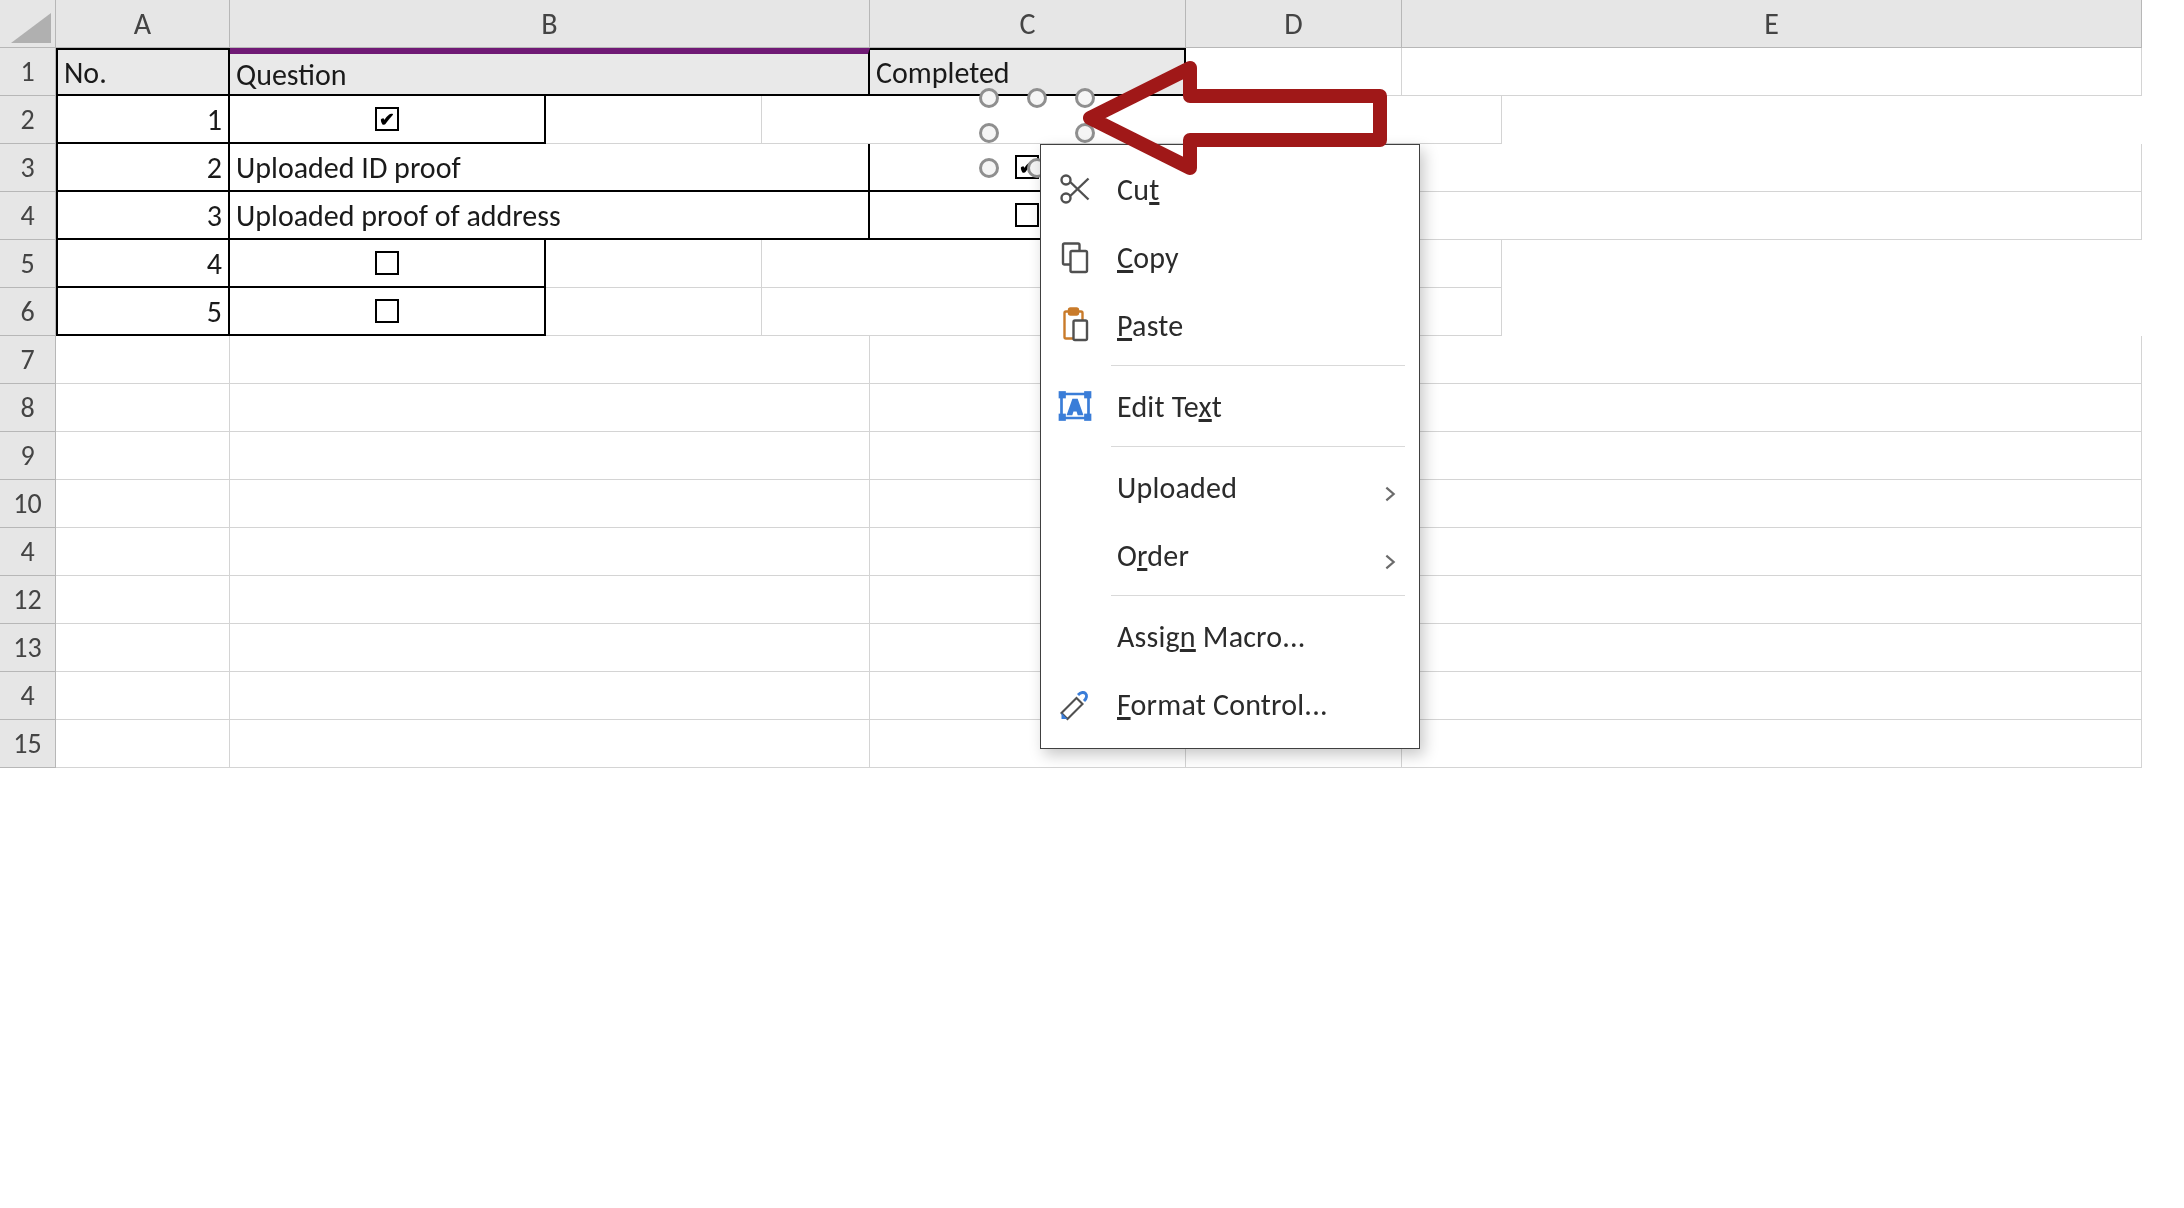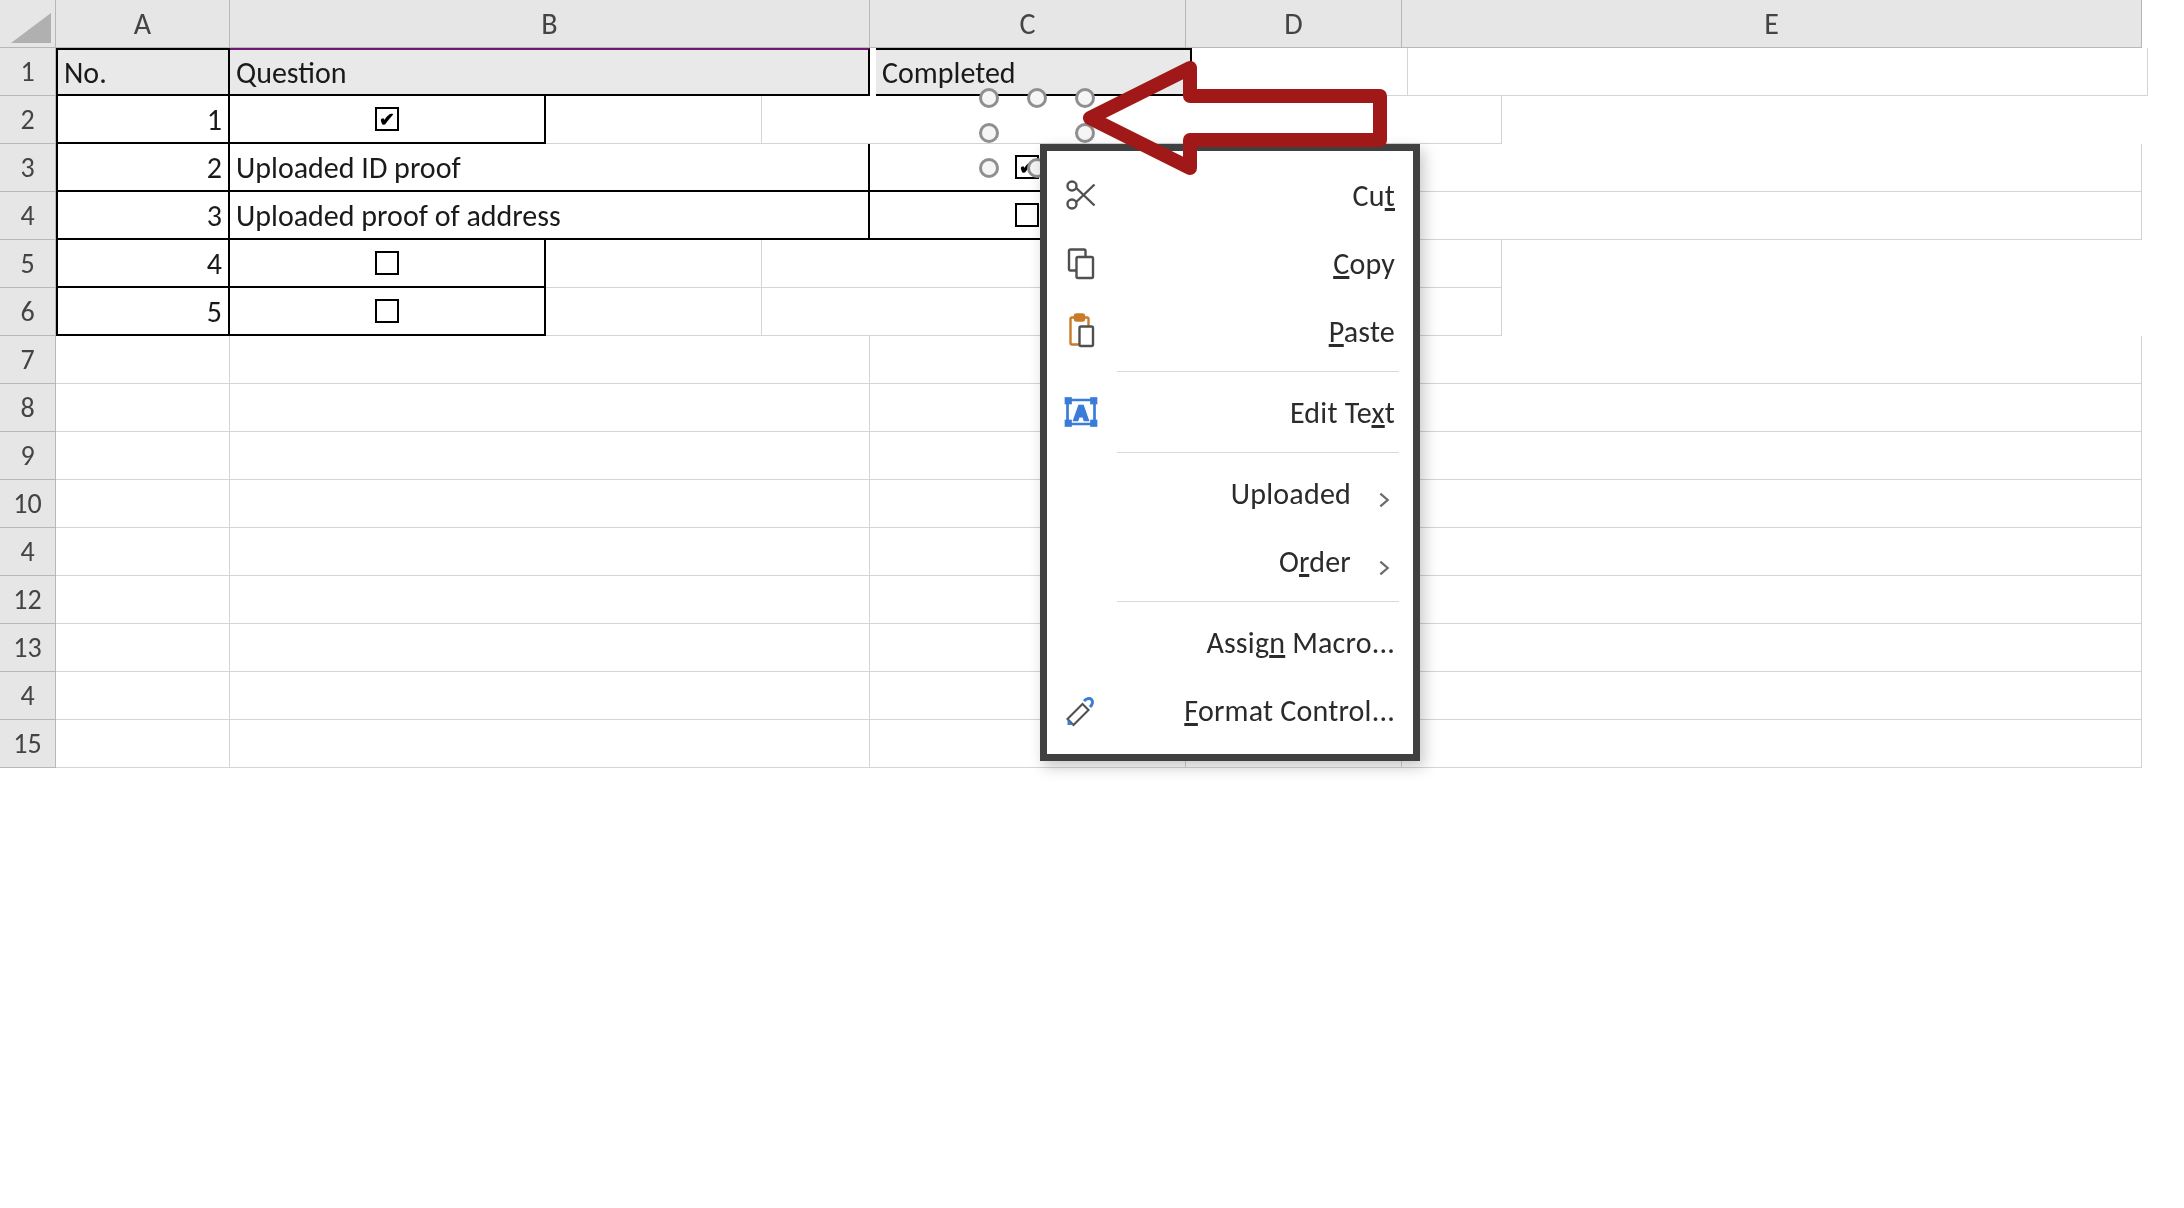--- a/index.html
+++ b/index.html
@@ -142,27 +142,26 @@
     border-radius: 50%;
     background: #f5f5f5;
     border: 3px solid #8f8f8f;
     transform: translate(-50%, -50%);
   }
 
   
   .ctx-menu {
     position: absolute;
     background: #ffffff;
-    border: 7px solid #404040;
+    border: 1px solid #404040;
     box-shadow: 4px 6px 14px rgba(0,0,0,0.22);
     padding: 10px 0;
     width: 380px;
     font-size: 30px;
     color: #2b2b2b;
-    text-align: right;
   }
   .ctx-item {
     display: flex;
     align-items: center;
     height: 68px;
     padding: 0 18px 0 14px;
     gap: 22px;
     cursor: default;
   }
   .ctx-item .icon-slot {
@@ -217,22 +216,22 @@
     <div class="row-h">12</div>
     <div class="row-h">13</div>
     <div class="row-h">4</div>
     <div class="row-h">15</div>
   </div>
 
   <div class="grid">
 
     <div class="row">
       <div class="cell cA hdr-cell" style="border-top:2px solid #000; border-left:2px solid #000;">No.</div>
-      <div class="cell cB hdr-cell" style="border-top:2px solid #701a75;">Question</div>
-      <div class="cell cC hdr-cell" style="border-top:2px solid #000;margin-left:6px;">Completed</div>
+      <div class="cell cB hdr-cell" style="border-top:6px solid #701a75;">Question</div>
+      <div class="cell cC hdr-cell" style="border-top:2px solid #000;">Completed</div>
       <div class="cell cD"></div>
       <div class="cell cE"></div>
     </div>
 
     <div class="row">
       <div class="cell cA data-bordered num" style="border-left:2px solid #000;">1</div>
       <div class="cell cC data-bordered center">
         <span class="form-checkbox checked"></span>
       </div>
       <div class="cell cD"></div>

